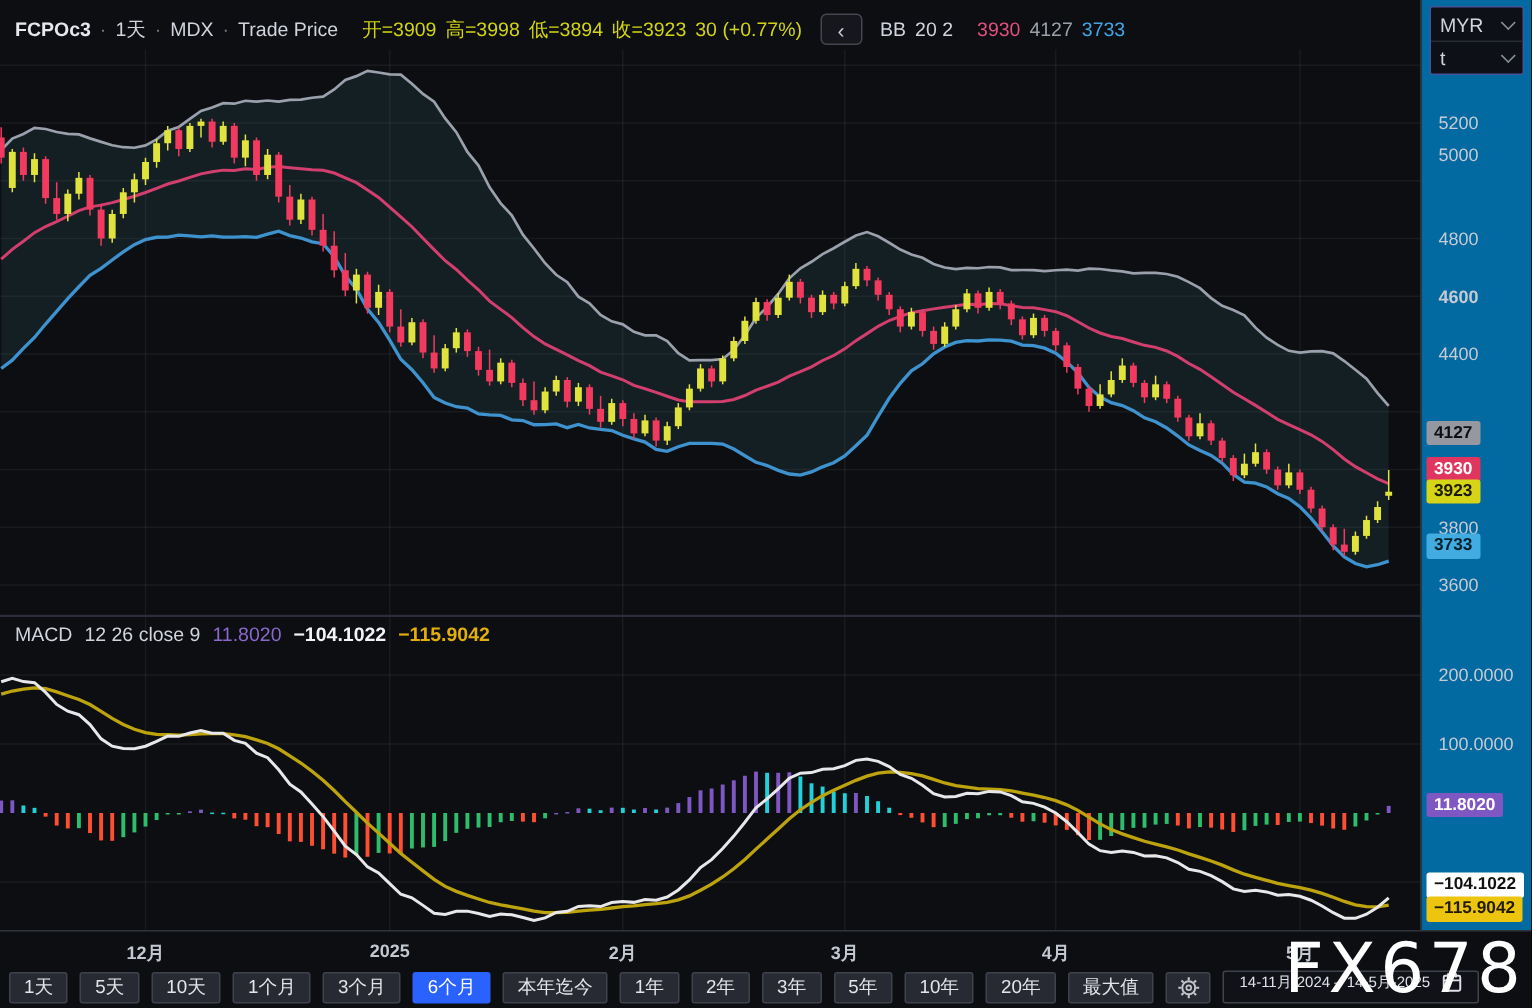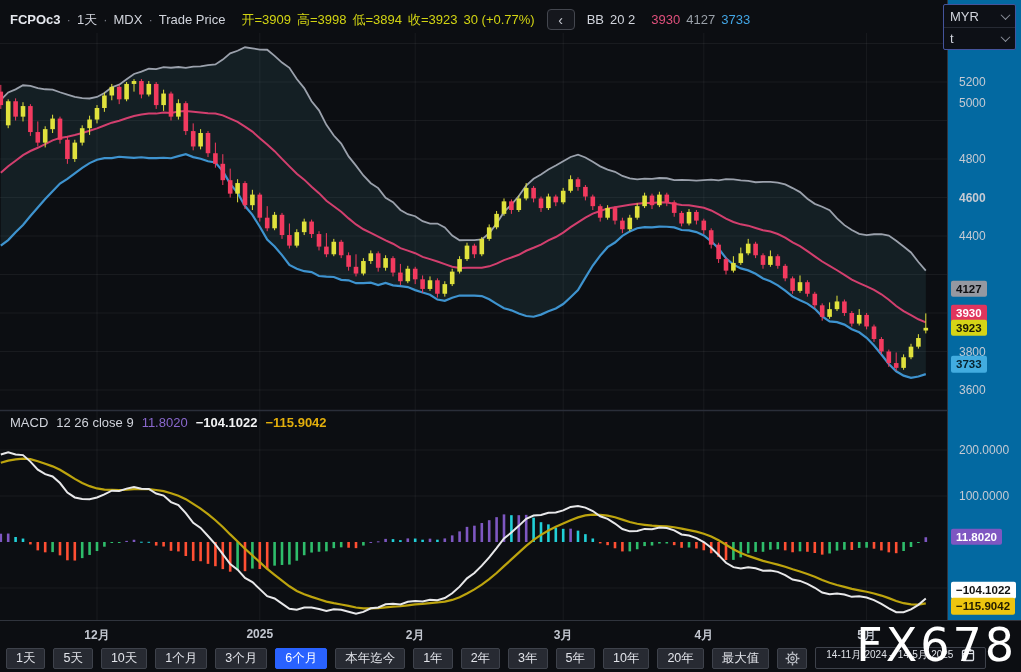--- a/index.html
+++ b/index.html
@@ -21,21 +21,21 @@
   .bb-basis{color:#e0507c}.bb-upper{color:#9aa0a8}.bb-lower{color:#42a5e4}
   .macd-legend{position:absolute;left:10px;top:415px;display:flex;gap:8px;font-size:13px;z-index:10}
   .v-hist{color:#8a68ce}.v-macd{color:#f2f3f5;font-weight:700}.v-signal{color:#e2ae0c;font-weight:700}
   
   .axis-panel{position:absolute;left:947px;top:0;width:74px;height:620px;background:#0369a1;
               border-left:1px solid #30343d;z-index:5;cursor:ns-resize}
   .tick{position:absolute;left:11px;transform:translateY(-50%);font-size:12px;color:#c6cad3}
   .badge{position:absolute;left:3px;transform:translateY(-50%);font-size:11.5px;font-weight:600;
          padding:2px 5px;border-radius:2px;line-height:1.1;white-space:nowrap}
   
-  .cur-panel{position:absolute;right:5px;top:4px;width:73px;background:#0d1016;z-index:20;
+  .cur-panel{position:absolute;right:5px;top:4px;width:63px;background:#0d1016;z-index:20;
              border:1px solid #44549c;border-radius:2px;overflow:hidden}
   .cur-row{display:flex;align-items:center;justify-content:space-between;height:22px;
            padding:0 6px;font-size:13px;color:#d1d4dc;cursor:pointer}
   .cur-row+.cur-row{border-top:1px solid #262a33}
   .chev{width:7px;height:7px;border-right:1.6px solid #8c909b;border-bottom:1.6px solid #8c909b;
         transform:rotate(45deg) translate(-1px,-1px)}
   
   .time-axis{position:absolute;left:0;top:620px;width:1021px;height:26px;background:#0c0e12;
              border-top:1px solid #30343d;z-index:4;cursor:ew-resize}
   .month{position:absolute;top:6px;transform:translateX(-50%);font-size:12px;color:#c3c7d0;font-weight:600}

